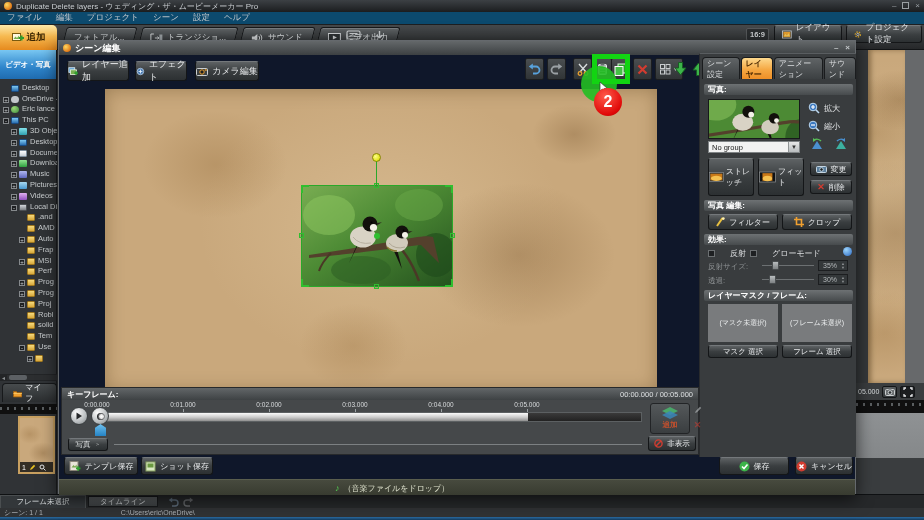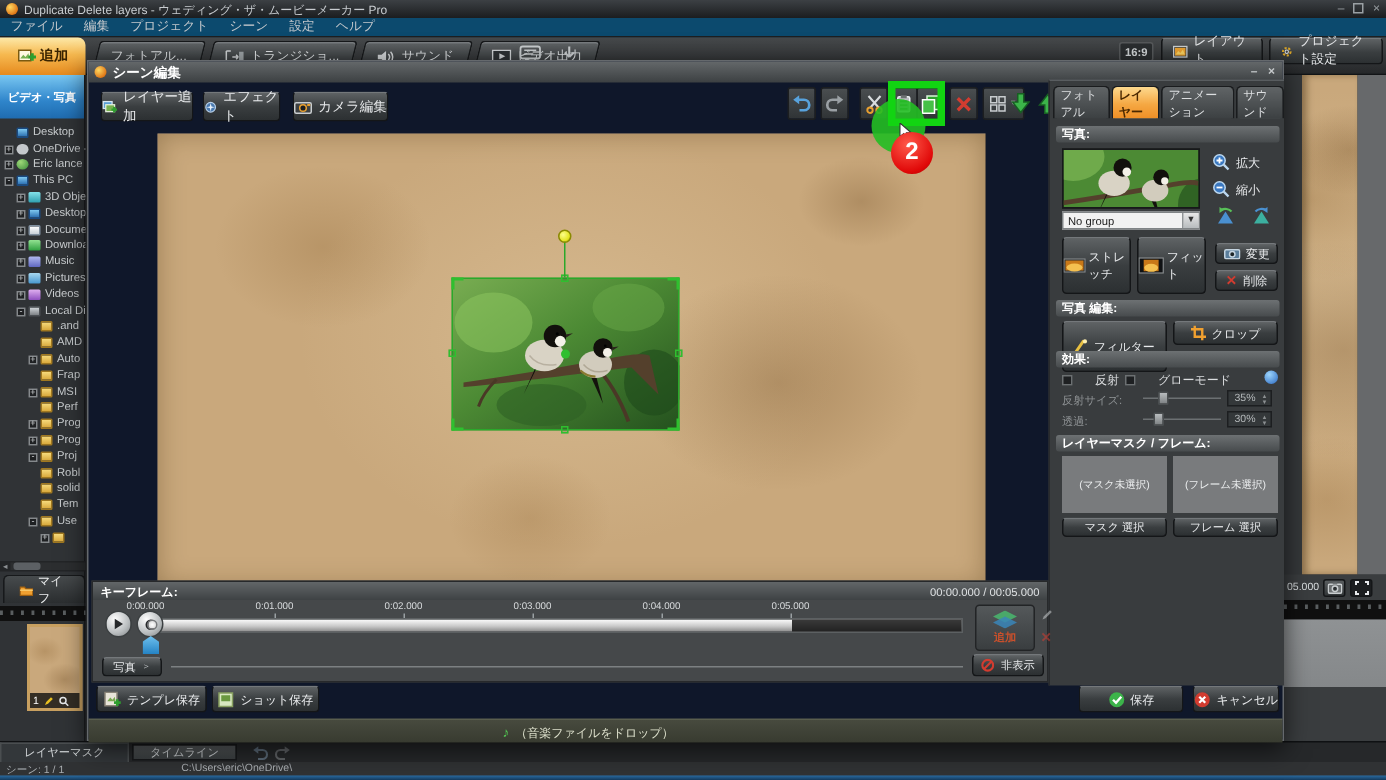--- a/index.html
+++ b/index.html
@@ -469,21 +469,21 @@
       <svg width="10" height="10" viewBox="0 0 10 10">
           <path d="M1 3 V1 H3 M7 1 H9 V3 M9 7 V9 H7 M3 9 H1 V7" fill="none" stroke="#e8eaec" stroke-width="1.3"></path>
         </svg>
     </span>
   </div>
   <div class="filmR film"></div>
   <div class="storybg"></div>
   <div class="bgbelow"></div>
 
   <div class="bottabs">
-    <div class="btab act" style="min-width:86px">レイヤーマスク</div>
+    <div class="btab act" style="min-width:86px">フレーム未選択</div>
     <div class="btab inact" style="min-width:70px">タイムライン</div>
     <span class="bundo">
       <svg width="11" height="10" viewBox="0 0 11 10">
           <path d="M3 3 H7 A3 3 0 0 1 7 9 H4" fill="none" stroke="#9ab8d4" stroke-width="1.4"></path>
           <path d="M4.2 0.5 L0.8 3 L4.2 5.5 Z" fill="#9ab8d4"></path>
         </svg>
       <svg width="11" height="10" viewBox="0 0 11 10">
           <path d="M8 3 H4 A3 3 0 0 0 4 9 H7" fill="none" stroke="#a8acb0" stroke-width="1.4"></path>
           <path d="M6.8 0.5 L10.2 3 L6.8 5.5 Z" fill="#a8acb0"></path>
         </svg>
@@ -640,21 +640,21 @@
         <span class="cdot"></span>
       </div>
       <div class="rotline"></div>
       <div class="rothandle"></div>
     </div>
 
     <div class="rpanel">
       <div class="rtabs">
 
           <div class="rtab">
-            <span>フォトアル</span>
+            <span>シーン設定</span>
           </div>
 
           <div class="rtab act">
             <span>レイヤー</span>
           </div>
 
           <div class="rtab">
             <span>アニメーション</span>
           </div>
 
@@ -734,21 +734,21 @@
             <rect x="0.5" y="1.5" width="10" height="6" rx="1" fill="#5a7e9c" stroke="#c4d4e0"></rect>
             <circle cx="5.5" cy="4.5" r="1.8" fill="#1c2428" stroke="#c4d4e0"></circle>
           </svg>
         <span>変更</span>
       </div>
       <div class="btn sbtn" style="left:110px;top:126px;width:42px">
         <span class="xmark" style="font-size:9px">✕</span>
         <span>削除</span>
       </div>
       <div class="sechdr" style="top:146px">写真 編集:</div>
-      <div class="btn sbtn" style="left:8px;top:160px;width:70px;height:34px">
+      <div class="btn sbtn" style="left:8px;top:160px;width:70px;height:16px">
         <svg width="9" height="10" viewBox="0 0 9 10">
             <path d="M1 9 L6.5 1" stroke="#e8c040" stroke-width="2"></path>
             <circle cx="7.3" cy="1.6" r="1.4" fill="#fff0b0"></circle>
           </svg>
         <span>フィルター</span>
       </div>
       <div class="btn sbtn" style="left:82px;top:160px;width:70px;height:16px">
         <svg width="10" height="10" viewBox="0 0 10 10">
             <path d="M2.5 0 V7.5 H10" stroke="#f0a030" stroke-width="1.6" fill="none"></path>
             <path d="M0 2.5 H7.5 V10" stroke="#f0a030" stroke-width="1.6" fill="none"></path>

